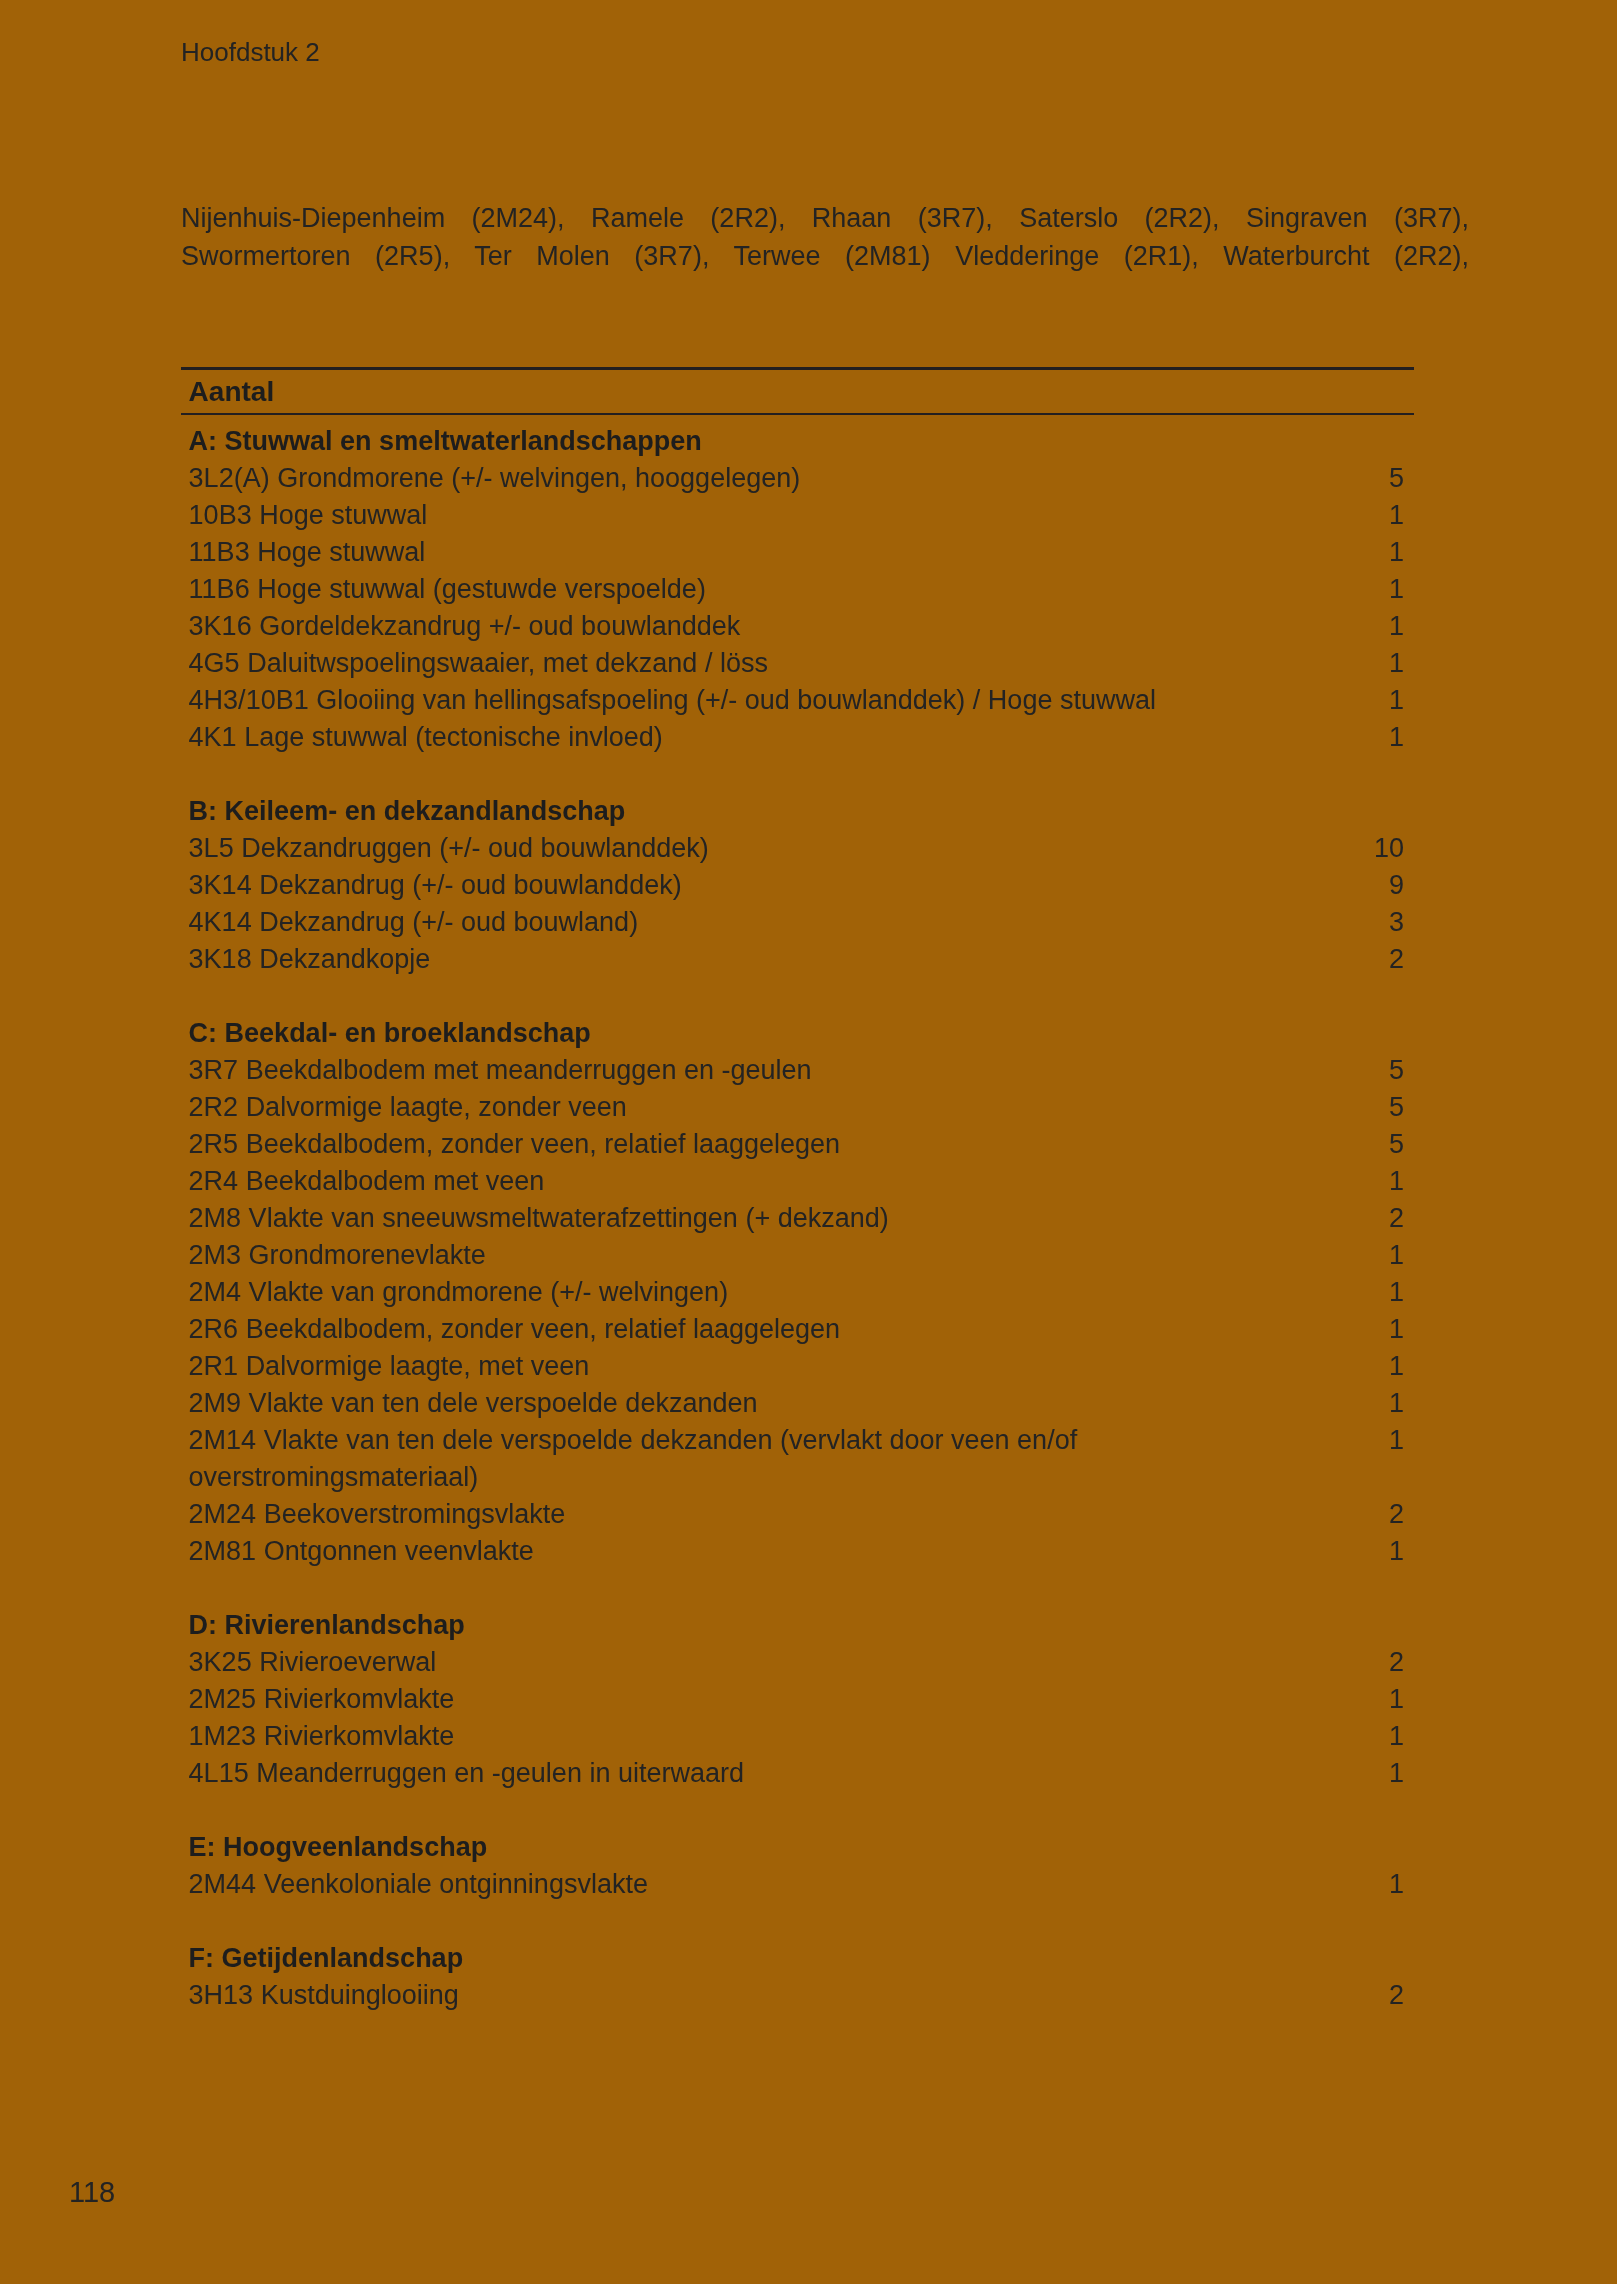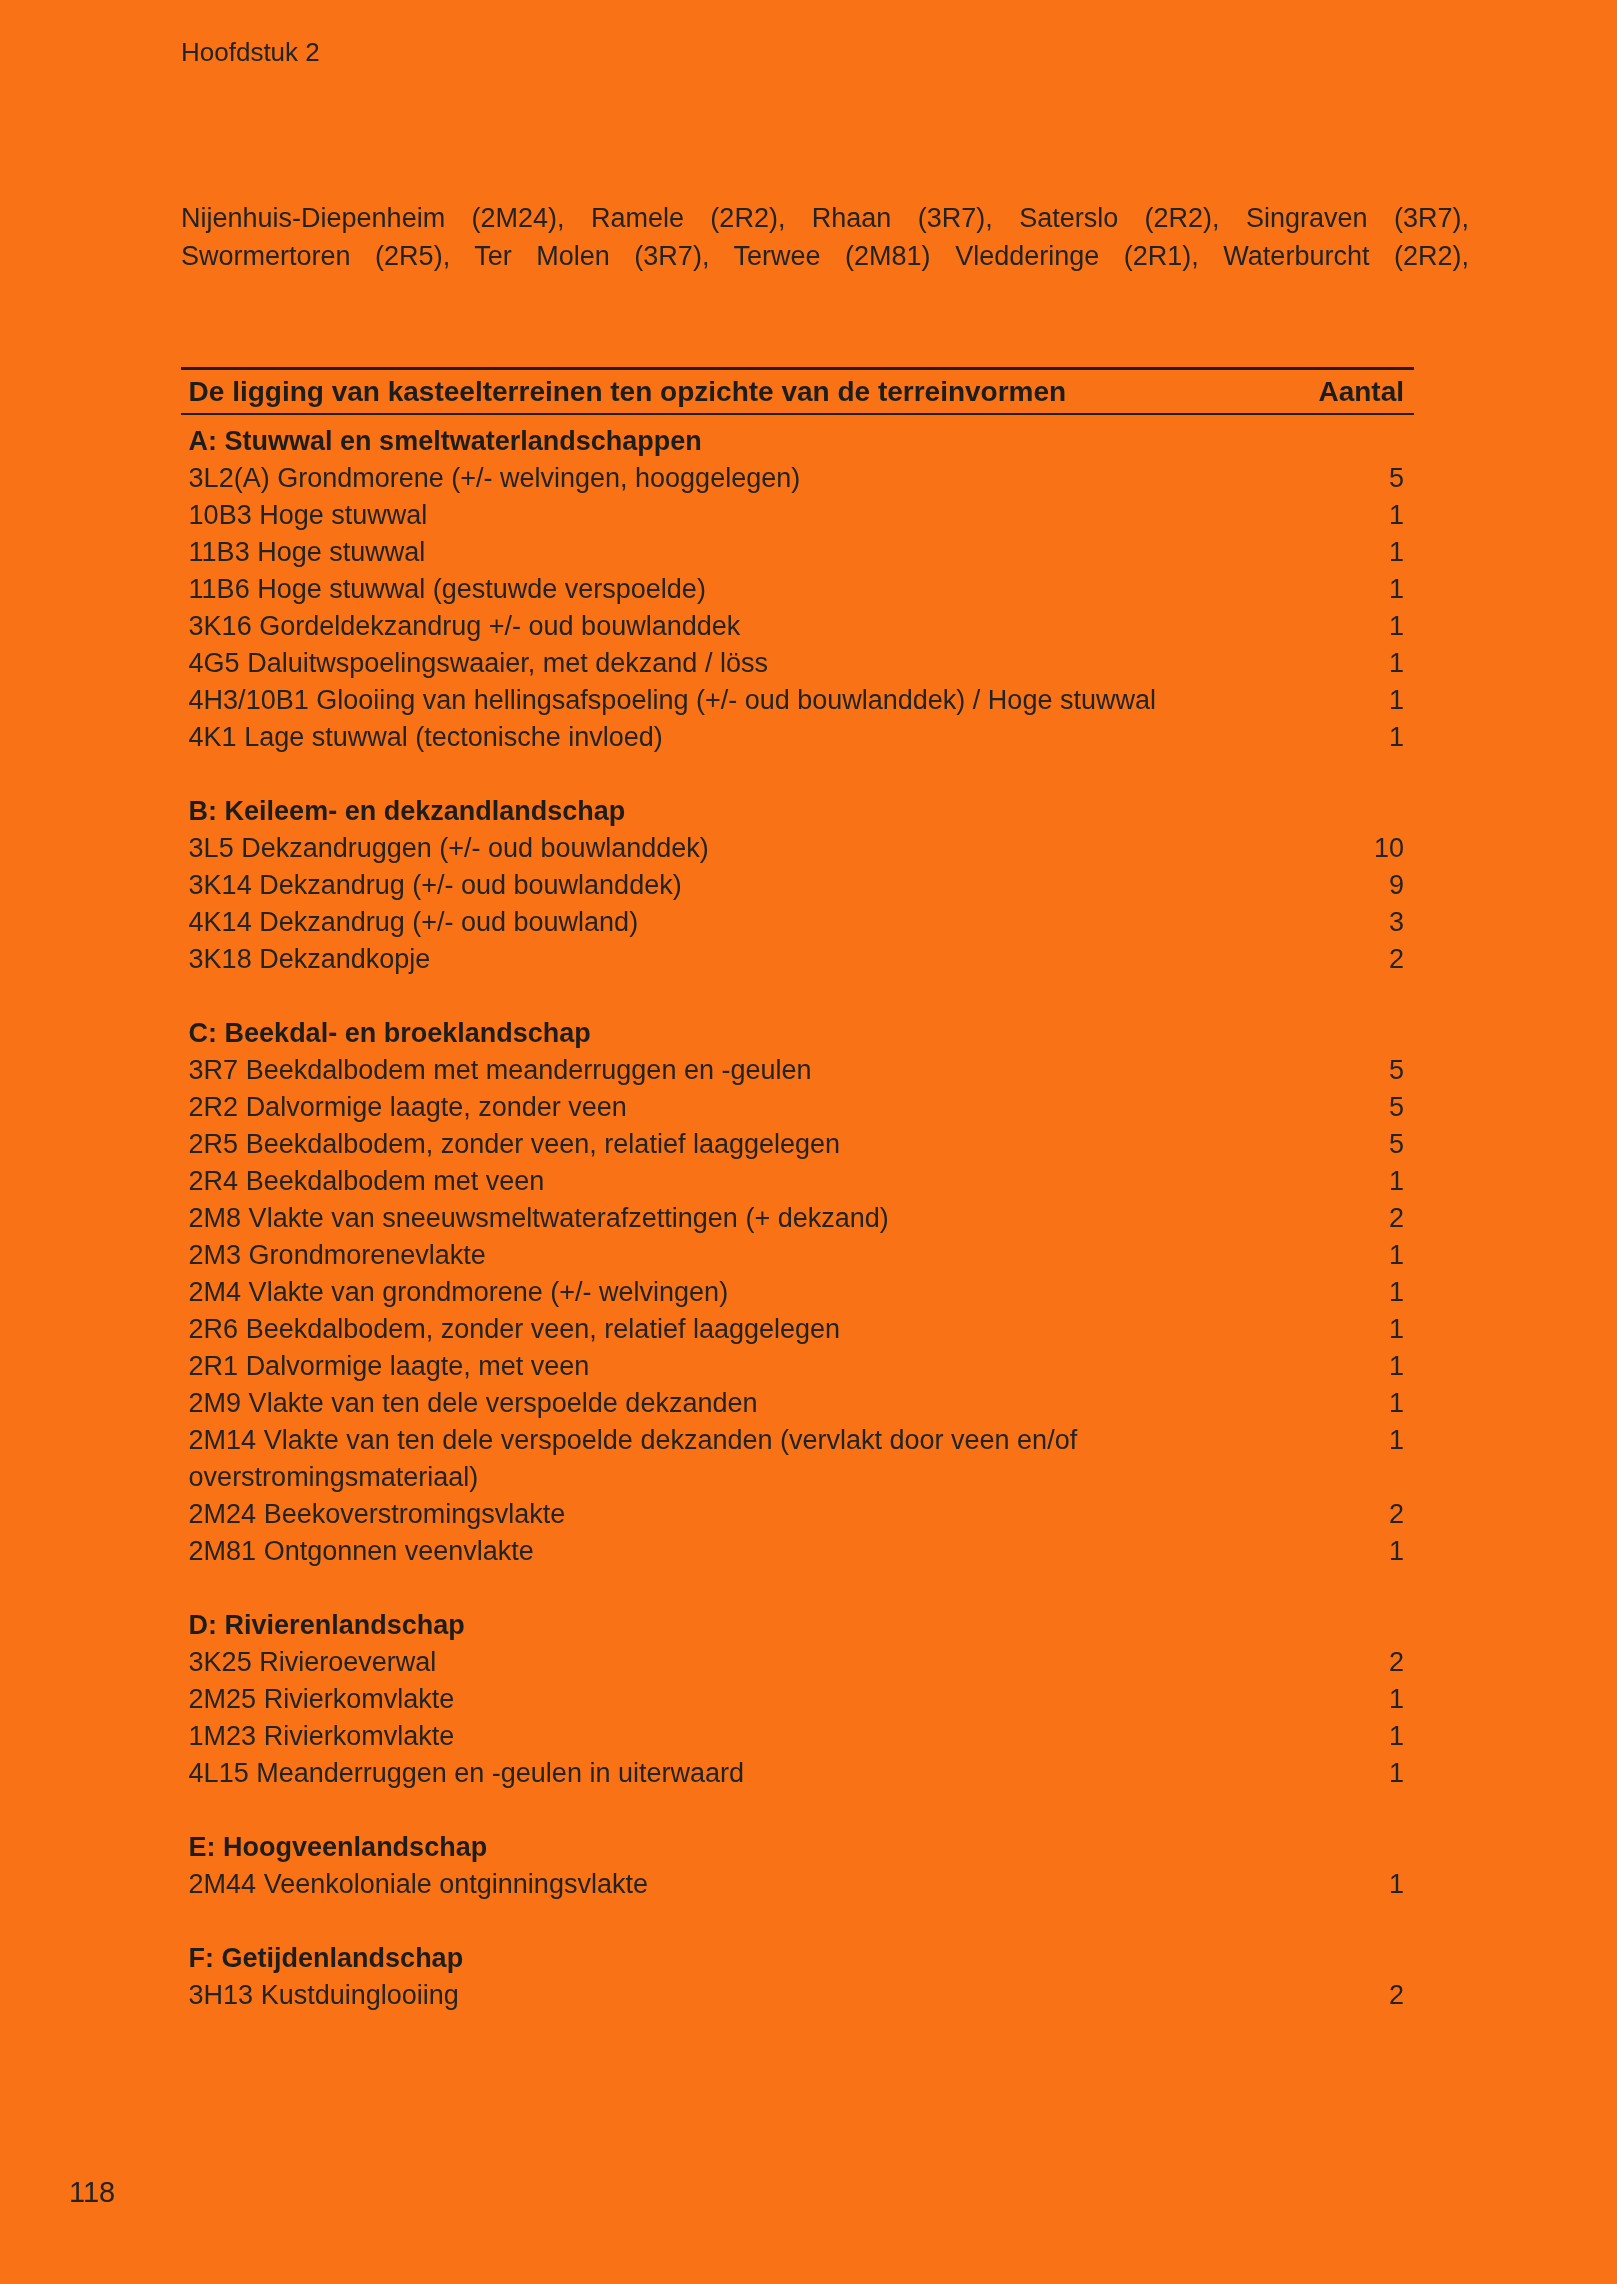--- a/index.html
+++ b/index.html
@@ -1,20 +1,20 @@
 <!DOCTYPE html>
 <html style="font-size:12px"><head>
 <meta charset="utf-8">
 <style>
   html, body { margin: 0; padding: 0; background: #ffffff; }
   .page {
     position: relative;
     width: 1618px;
     height: 2284px;
-    background: #f97316;
+    background: #a16207;
     color: #1d1d1d;
     font-family: "Liberation Sans", sans-serif;
     overflow: hidden;
   }
   .chapter {
     position: absolute;
     left: 181px;
     top: 37px;
     font-size: 26px;
     line-height: 30px;
@@ -88,21 +88,20 @@
 <div class="page">
   <div class="chapter">Hoofdstuk 2</div>
 
   <div class="paragraph">
       <div class="para-line just">Nijenhuis-Diepenheim (2M24), Ramele (2R2), Rhaan (3R7), Saterslo (2R2), Singraven (3R7),</div>
       <div class="para-line just">Swormertoren (2R5), Ter Molen (3R7), Terwee (2M81) Vledderinge (2R1), Waterburcht (2R2),</div>
     </div>
 
   <div class="table">
     <div class="thead">
-      <span>De ligging van kasteelterreinen ten opzichte van de terreinvormen</span>
       <span>Aantal</span>
     </div>
     <div class="tbody">
         <div class="section-header">A: Stuwwal en smeltwaterlandschappen</div>
         <div class="trow">
           <div class="tlabel">3L2(A) Grondmorene (+/- welvingen, hooggelegen)</div>
           <div class="tcount">5</div>
         </div>
         <div class="trow">
           <div class="tlabel">10B3 Hoge stuwwal</div>

